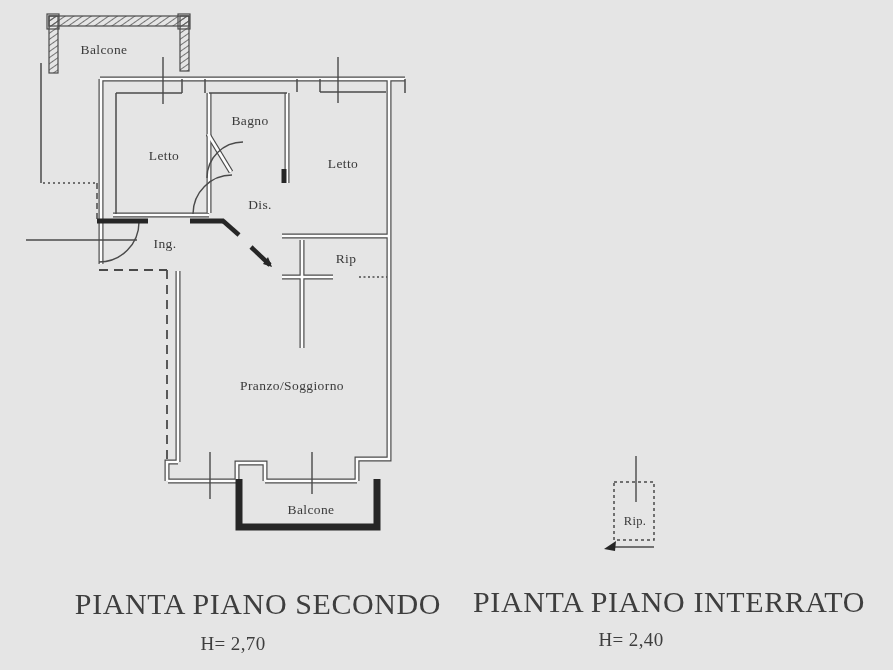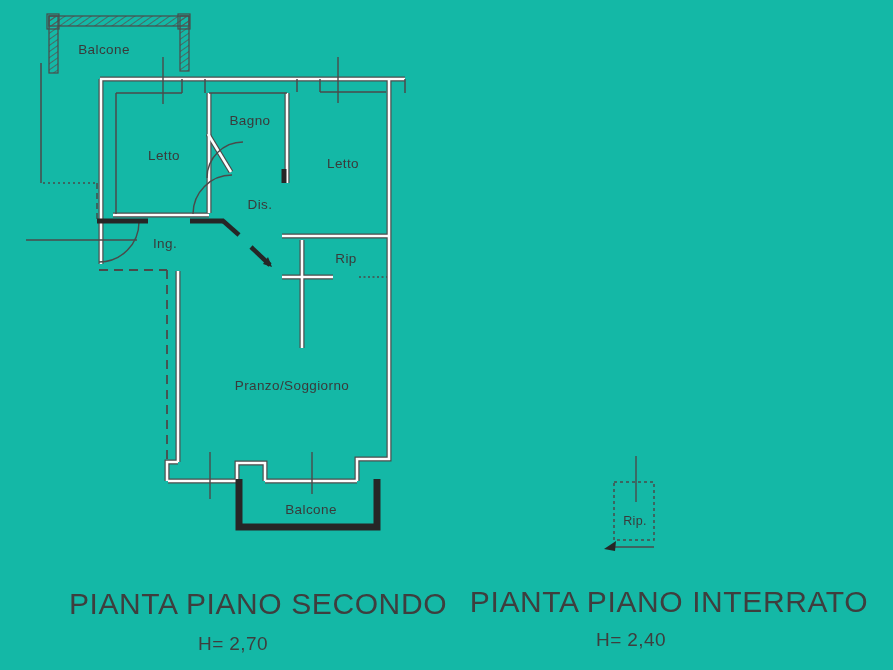--- a/index.html
+++ b/index.html
@@ -1,21 +1,21 @@
 <!DOCTYPE html>
 <html><head>
 <meta charset="utf-8">
 <style>
   html,body{margin:0;padding:0;background:#ffffff;}
   .page{
     position:relative;
     width:893px;height:670px;
-    background:#14b8a6;
+    background:#e5e5e5;
     overflow:hidden;
-    font-family:Liberation Sans, sans-serif;
+    font-family:Liberation Serif, serif;
   }
   svg{display:block;}
   text{fill:#3c3c3c;}
   .room-label{
     font-size:13.5px;
     letter-spacing:.4px;
     fill:#3a3a3a;
   }
   .room-label-small{
     font-size:12.5px;

